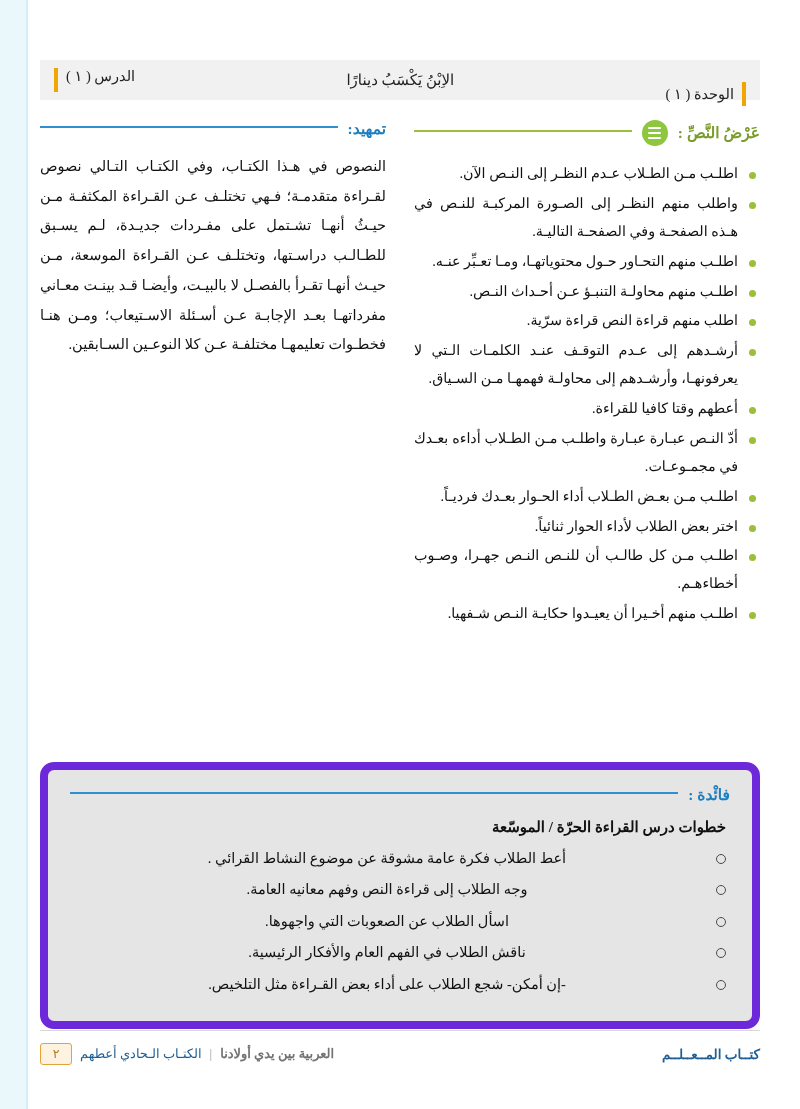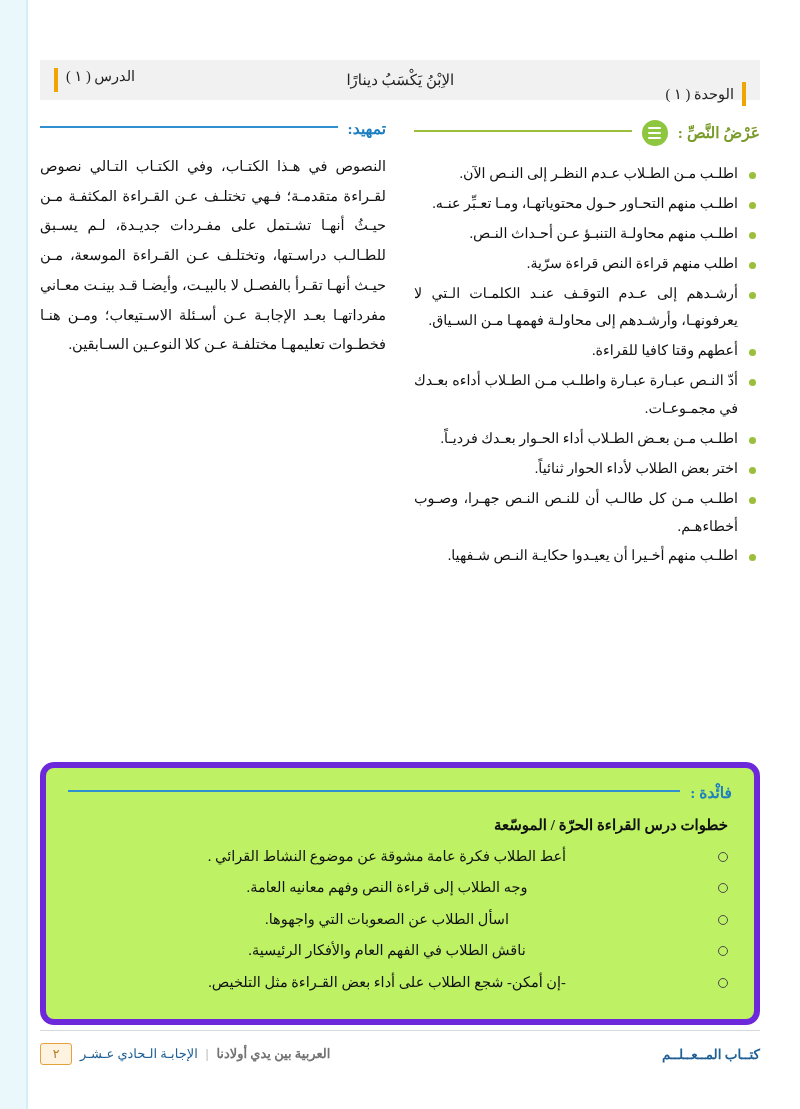--- a/index.html
+++ b/index.html
@@ -154,23 +154,23 @@
     border-radius: 50%;
     background: #9bbf3a;
   }
 
   
   .benefit {
     position: absolute;
     left: 40px;
     right: 40px;
     top: 762px;
-    border: 6px solid #6d28d9;
+    border: 8px solid #6d28d9;
     border-radius: 14px;
-    background: #bef264;
+    background: #e5e5e5;
     padding: 16px 22px 18px 22px;
     box-sizing: border-box;
   }
   .benefit-head {
     display: flex;
     align-items: center;
     gap: 10px;
     margin-bottom: 14px;
   }
   .benefit-title {
@@ -282,20 +282,21 @@
         <span class="col-title green">عَرْضُ النَّصِّ :</span>
         <span class="menu-icon">
           <span></span>
             <span></span>
             <span></span>
         </span>
         <span class="rule green"></span>
       </div>
       <ul class="bullets">
         <li>اطلـب مـن الطـلاب عـدم النظـر إلى النـص الآن.</li>
+        <li>واطلب منهم النظـر إلى الصـورة المركبـة للنـص في هـذه الصفحـة وفي الصفحـة التاليـة.</li>
         <li>اطلـب منهم التحـاور حـول محتوياتهـا، ومـا تعـبِّر عنـه.</li>
         <li>اطلـب منهم محاولـة التنبـؤ عـن أحـداث النـص.</li>
         <li>اطلب منهم قراءة النص قراءة سرّية.</li>
         <li>أرشـدهم إلى عـدم التوقـف عنـد الكلمـات الـتي لا يعرفونهـا، وأرشـدهم إلى محاولـة فهمهـا مـن السـياق.</li>
         <li>أعطهم وقتا كافيا للقراءة.</li>
         <li>أدّ النـص عبـارة عبـارة واطلـب مـن الطـلاب أداءه بعـدك في مجمـوعـات.</li>
         <li>اطلـب مـن بعـض الطـلاب أداء الحـوار بعـدك فرديـاً.</li>
         <li>اختر بعض الطلاب لأداء الحوار ثنائياً.</li>
         <li>اطلـب مـن كل طالـب أن للنـص النـص جهـرا، وصـوب أخطاءهـم.</li>
         <li>اطلـب منهم أخـيرا أن يعيـدوا حكايـة النـص شـفهيا.</li>
@@ -325,18 +326,18 @@
       <li>ناقش الطلاب في الفهم العام والأفكار الرئيسية.</li>
       <li>-إن أمكن- شجع الطلاب على أداء بعض القـراءة مثل التلخيص.</li>
     </ul>
   </div>
 
   <div class="footer">
     <div class="footer-right">كتــاب المــعــلــم</div>
     <div class="footer-left">
       <span class="brand">العربية بين يدي أولادنا</span>
       <span class="sep">|</span>
-      <span>الإجابـة الـحادي عـشـر</span>
+      <span>الكتـاب الـحادي أعطهم</span>
       <span class="page-num">٢</span>
     </div>
   </div>
 
 </div>
 
 </body></html>

